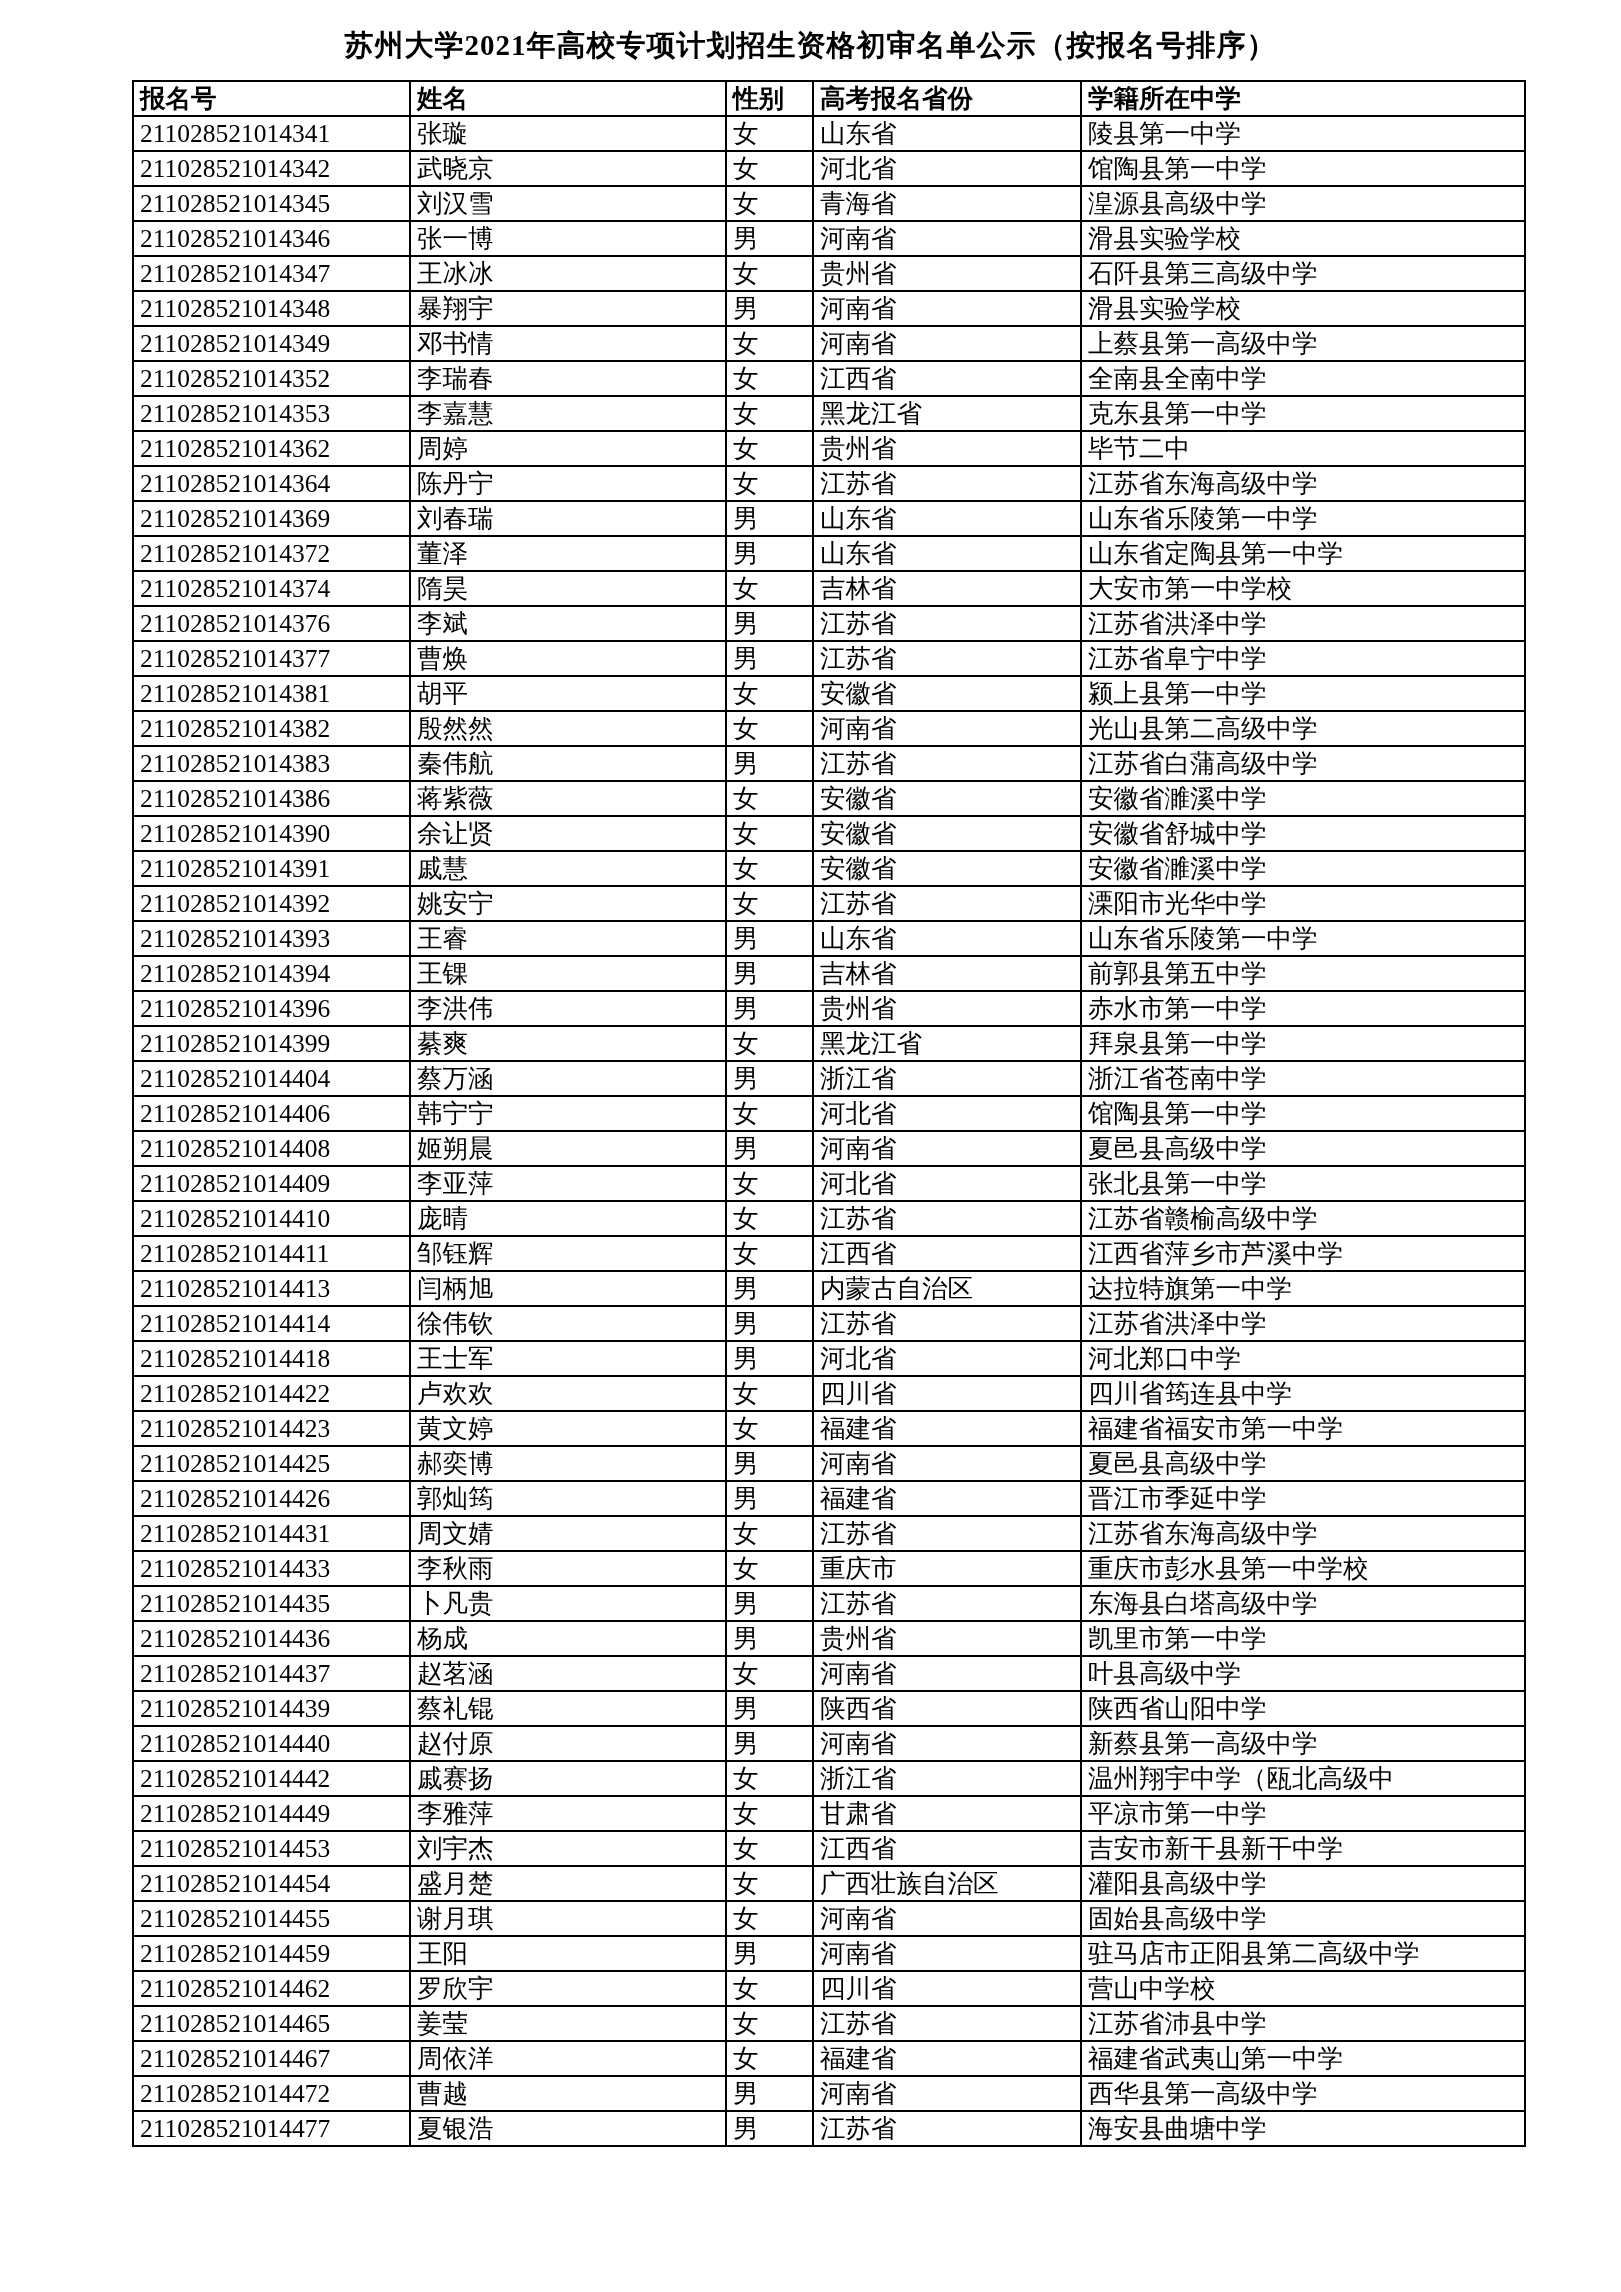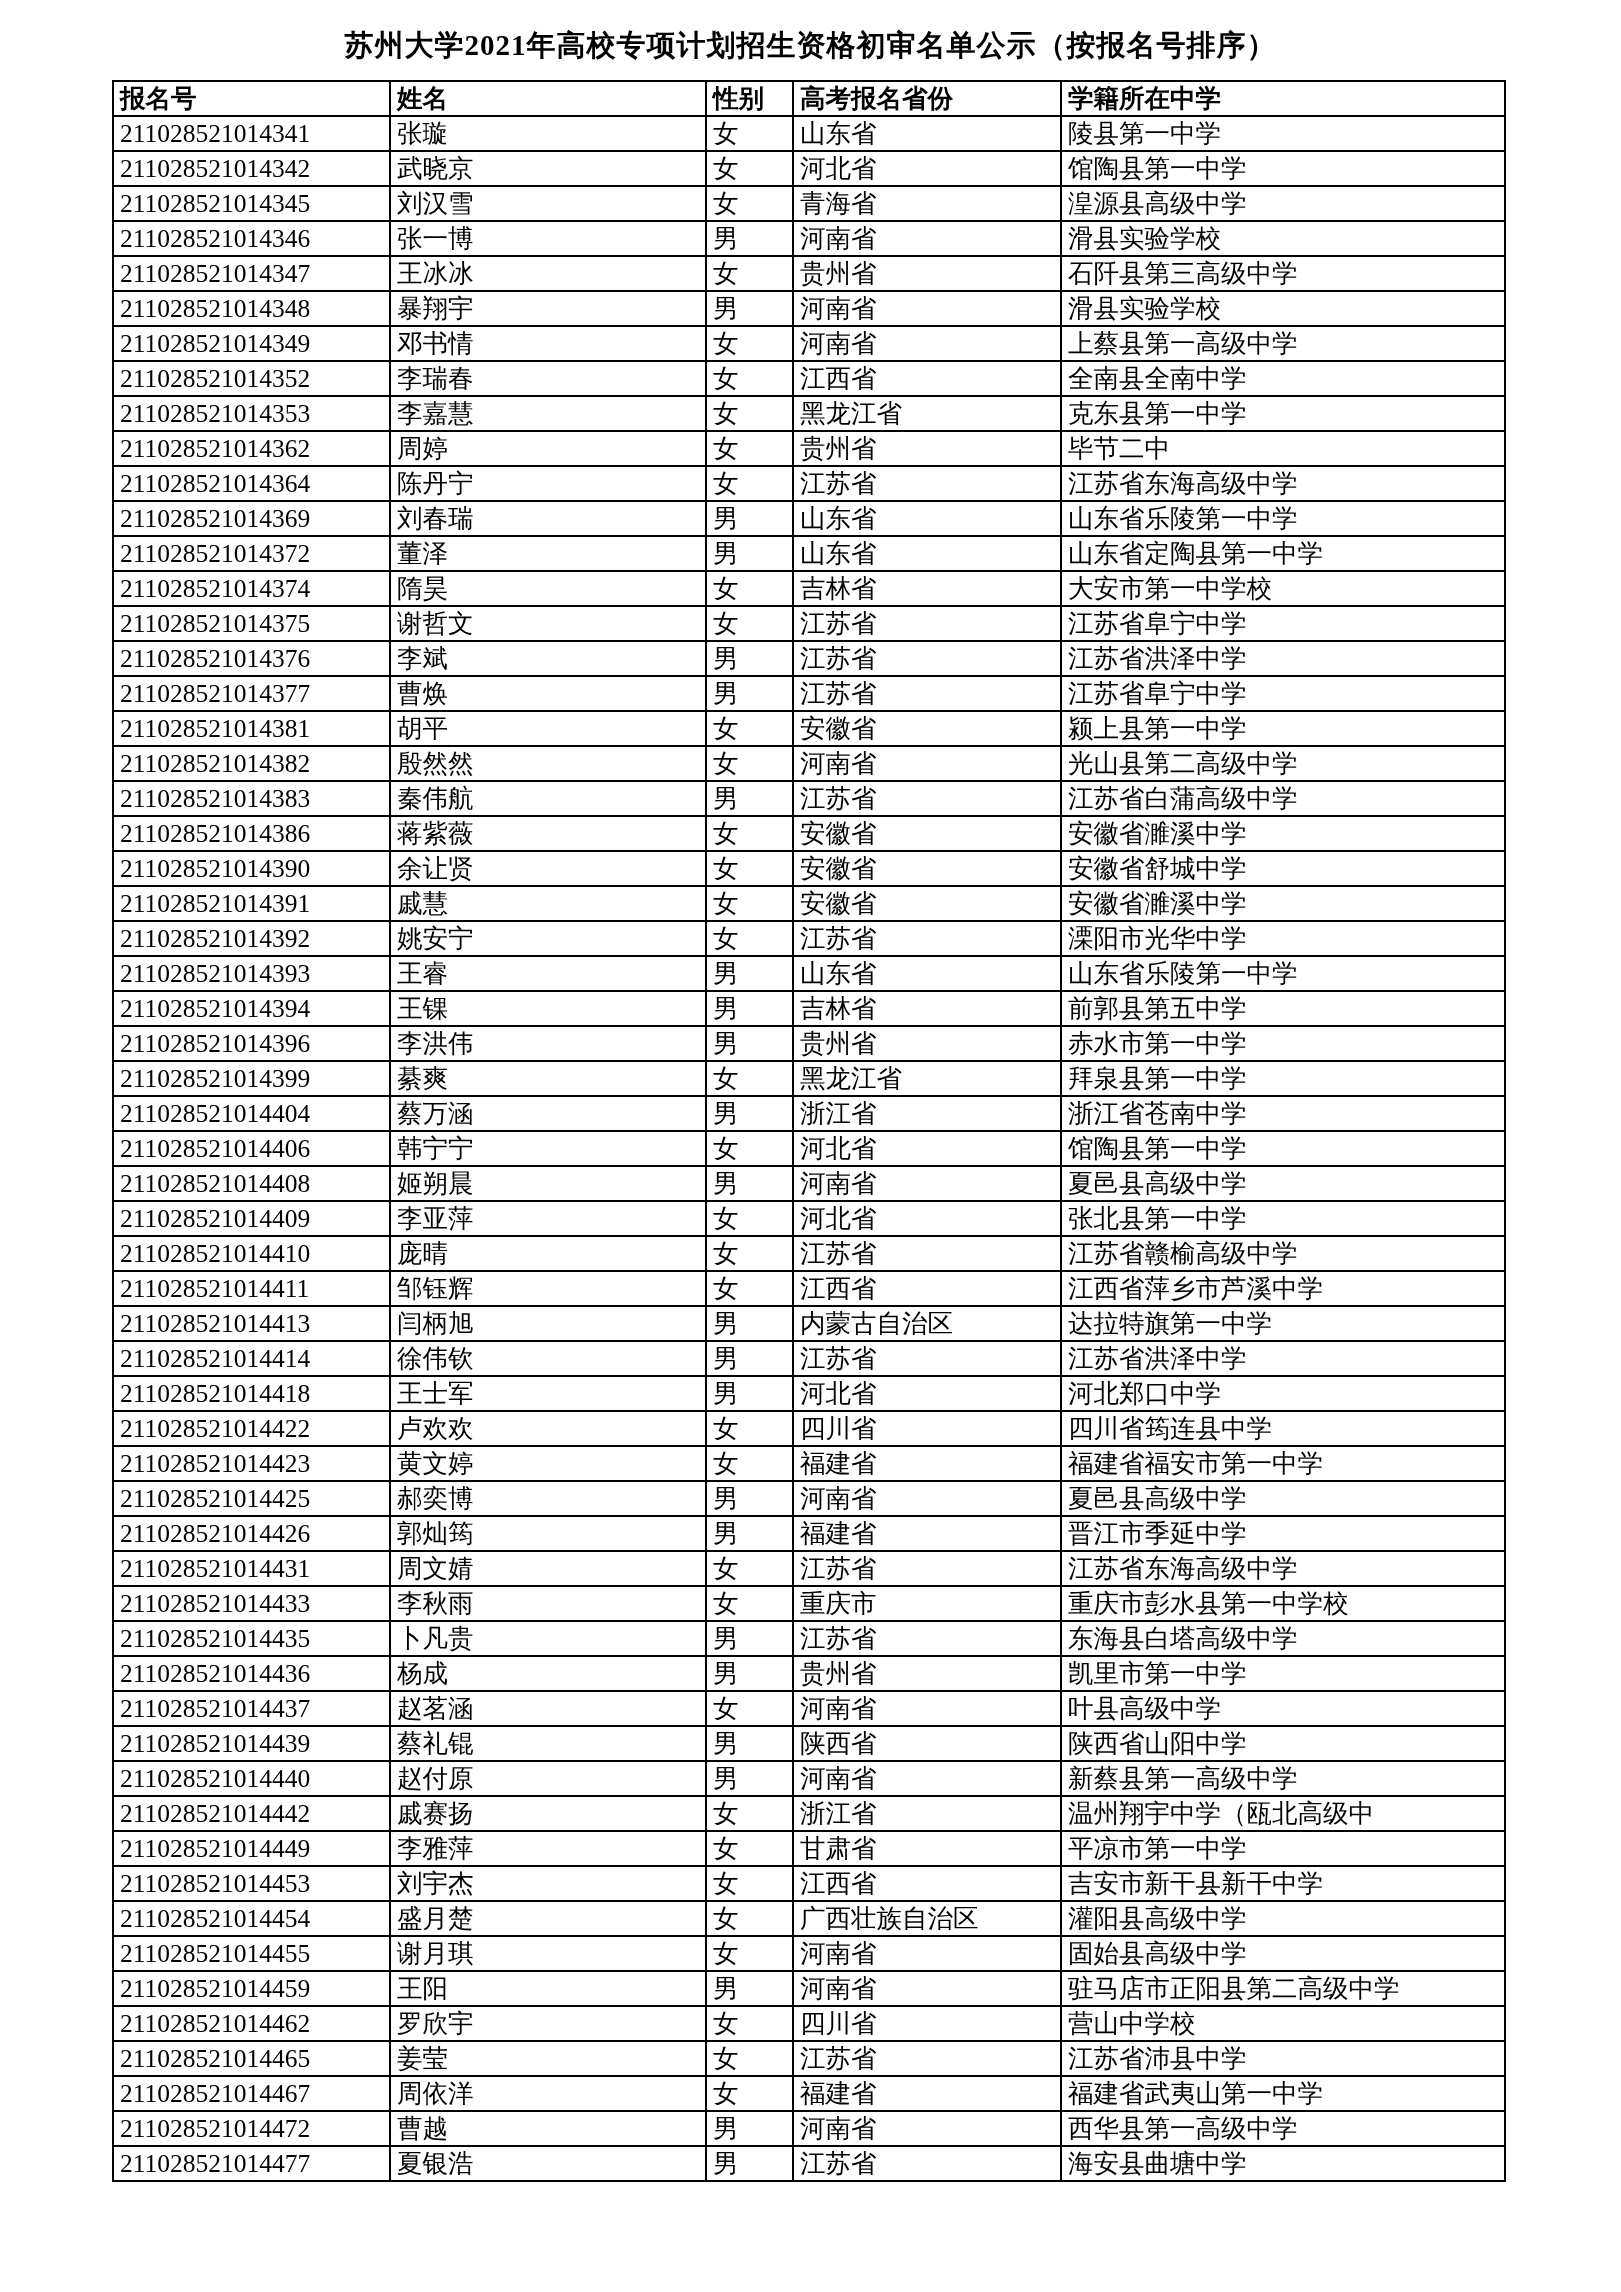--- a/index.html
+++ b/index.html
@@ -22,20 +22,21 @@
     font-size: 29px;
     font-weight: bold;
     line-height: 39px;
     margin: 0 0 15.7px 0;
     letter-spacing: 1px;
   }
   table.roster {
     border-collapse: collapse;
     table-layout: fixed;
     width: 1392px;
+    margin-left: 20px;
   }
   table.roster th, table.roster td {
     border: 2px solid #000000;
     font-size: 25.5px;
     line-height: 31px;
     height: 31px;
     padding: 1px 5.9px;
     text-align: left;
     vertical-align: middle;
     white-space: nowrap;
@@ -167,27 +168,20 @@
           <td>山东省定陶县第一中学</td>
         </tr>
         <tr>
           <td>211028521014374</td>
           <td>隋昊</td>
           <td>女</td>
           <td>吉林省</td>
           <td>大安市第一中学校</td>
         </tr>
         <tr>
-          <td>211028521014375</td>
-          <td>谢哲文</td>
-          <td>女</td>
-          <td>江苏省</td>
-          <td>江苏省阜宁中学</td>
-        </tr>
-        <tr>
           <td>211028521014376</td>
           <td>李斌</td>
           <td>男</td>
           <td>江苏省</td>
           <td>江苏省洪泽中学</td>
         </tr>
         <tr>
           <td>211028521014377</td>
           <td>曹焕</td>
           <td>男</td>

